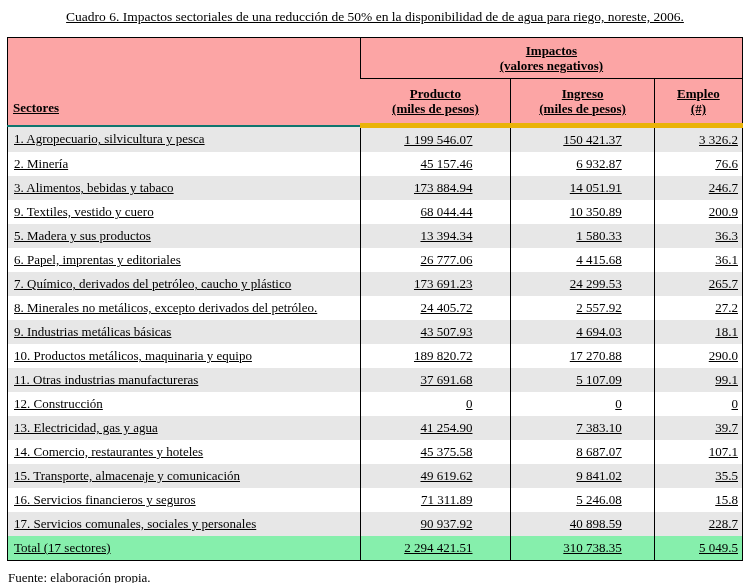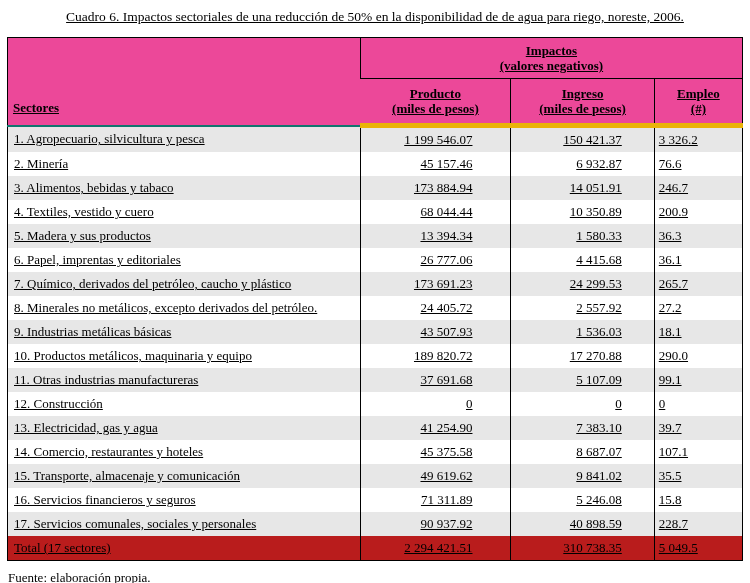--- a/index.html
+++ b/index.html
@@ -37,45 +37,45 @@
   table.impacts { border: 1px solid #000; }
   table.impacts th, table.impacts td { border-left: 1px solid #000; }
   table.impacts th:first-child, table.impacts td:first-child { border-left: none; }
 
   thead th {
     font-weight: bold;
     text-align: center;
     vertical-align: middle;
     padding: 3px 4px;
     line-height: 15px;
-    background: #ec4899;
+    background: #fca5a5;
   }
   thead th.h-sectores {
     text-align: left;
     vertical-align: bottom;
     padding: 0 4px 10px 5px;
     border-bottom: 2px solid #0f766e;
   }
   thead tr.h-top th.h-impactos { border-bottom: 1px solid #000; height: 34px; }
   thead tr.h-sub th { border-bottom: 5px solid #eab308; height: 38px; }
 
   tbody td, tfoot td {
     padding: 4px 4px;
     line-height: 16px;
     vertical-align: middle;
     overflow: hidden;
     white-space: nowrap;
   }
   tbody tr:nth-child(odd) td { background: #e7e7e7; }
-  tfoot td { background: #b91c1c; }
+  tfoot td { background: #86efac; }
 
   .col-sector   { text-align: left;  padding-left: 6px; margin-top: 36px; }
   .col-producto { text-align: right; padding-right: 38px; margin-top: 16px; }
   .col-ingreso  { text-align: right; padding-right: 32px; }
-  .col-empleo   {  }
+  .col-empleo   { text-align: right;  }
 
   .source-note {
     font-size: 13px;
     margin-top: 9px;
     padding-left: 1px;
   }
 </style>
 </head>
 <body>
 
@@ -126,21 +126,21 @@
         <td class="col-ingreso">6 932.87</td>
         <td class="col-empleo">76.6</td>
       </tr>
       <tr>
         <td class="col-sector">3. Alimentos, bebidas y tabaco</td>
         <td class="col-producto">173 884.94</td>
         <td class="col-ingreso">14 051.91</td>
         <td class="col-empleo">246.7</td>
       </tr>
       <tr>
-        <td class="col-sector">4. Textiles, vestido y cuero</td>
+        <td class="col-sector">9. Textiles, vestido y cuero</td>
         <td class="col-producto">68 044.44</td>
         <td class="col-ingreso">10 350.89</td>
         <td class="col-empleo">200.9</td>
       </tr>
       <tr>
         <td class="col-sector">5. Madera y sus productos</td>
         <td class="col-producto">13 394.34</td>
         <td class="col-ingreso">1 580.33</td>
         <td class="col-empleo">36.3</td>
       </tr>
@@ -158,21 +158,21 @@
       </tr>
       <tr>
         <td class="col-sector">8. Minerales no metálicos, excepto derivados del petróleo.</td>
         <td class="col-producto">24 405.72</td>
         <td class="col-ingreso">2 557.92</td>
         <td class="col-empleo">27.2</td>
       </tr>
       <tr>
         <td class="col-sector">9. Industrias metálicas básicas</td>
         <td class="col-producto">43 507.93</td>
-        <td class="col-ingreso">1 536.03</td>
+        <td class="col-ingreso">4 694.03</td>
         <td class="col-empleo">18.1</td>
       </tr>
       <tr>
         <td class="col-sector">10. Productos metálicos, maquinaria y equipo</td>
         <td class="col-producto">189 820.72</td>
         <td class="col-ingreso">17 270.88</td>
         <td class="col-empleo">290.0</td>
       </tr>
       <tr>
         <td class="col-sector">11. Otras industrias manufactureras</td>

